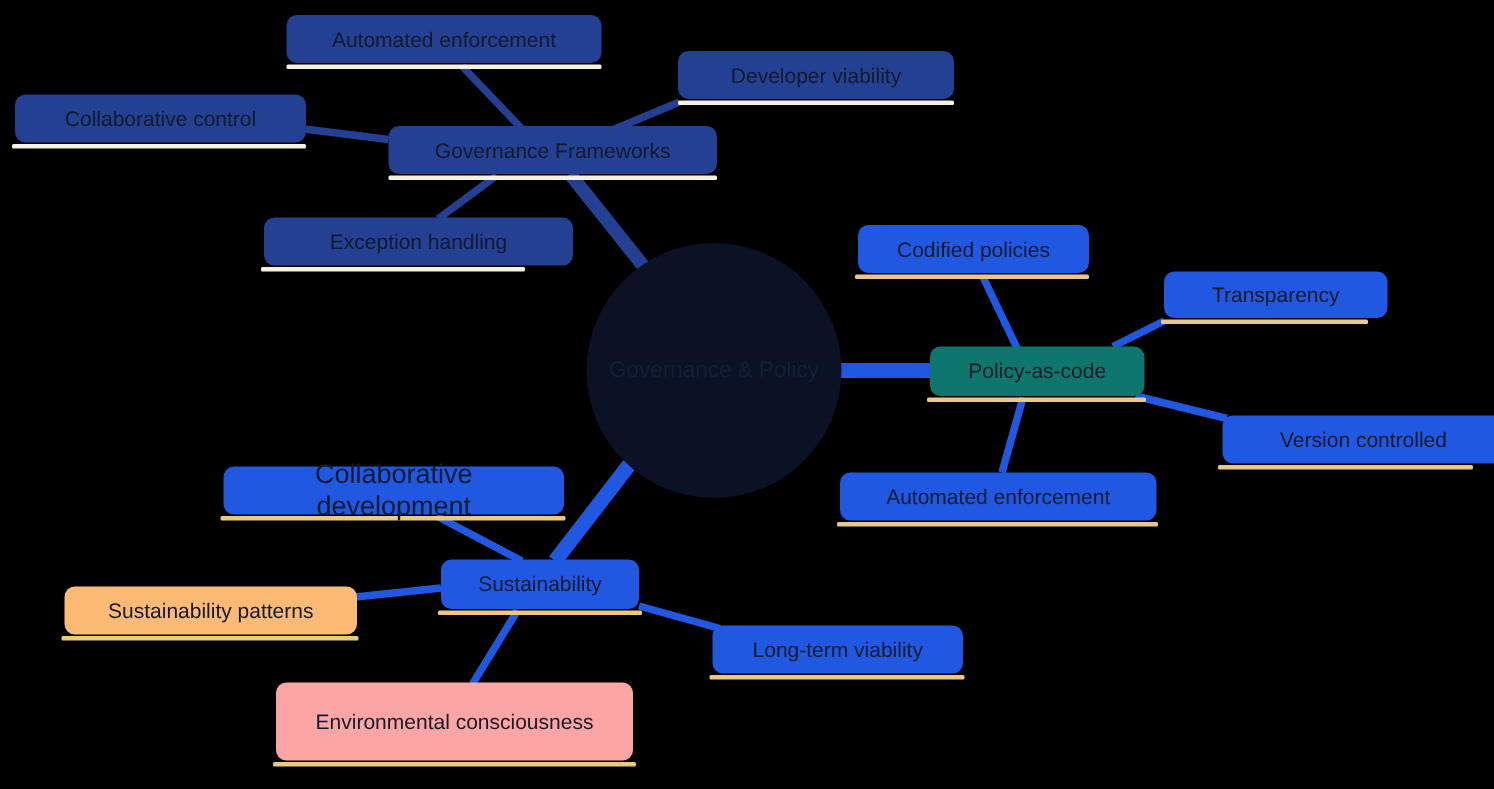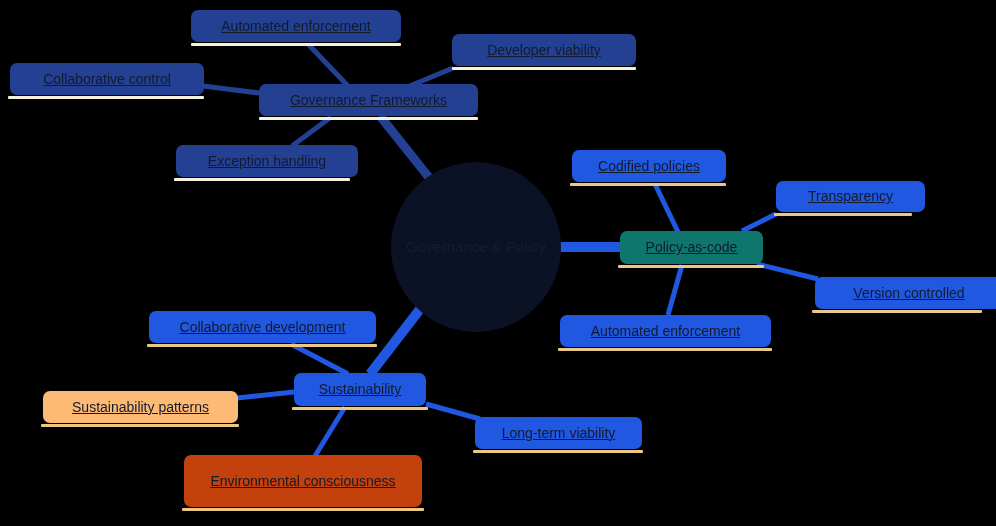--- a/index.html
+++ b/index.html
@@ -9,21 +9,21 @@
   svg.edges{position:absolute;left:0;top:0;width:996px;height:526px;}
   .hub{
     position:absolute;border-radius:50%;
     display:flex;align-items:center;justify-content:center;
     text-align:center;line-height:1.15;
   }
   .node{
     position:absolute;box-sizing:border-box;
     display:flex;align-items:center;justify-content:center;
     text-align:center;color:#121a2e;border-radius:7px;
-    padding:0 12px;line-height:1.18;text-decoration:underline;
+    padding:0 12px;line-height:1.18;
   }
   .node .lbl{display:block;width:100%;}
   .uline{position:absolute;height:3px;border-radius:1px;}
 </style>
 </head>
 <body>
 
 <div id="canvas" style="background: rgb(0, 0, 0);">
   <svg class="edges" id="edge-layer">
       <line x1="435" y1="185" x2="380" y2="116" stroke="#234093" stroke-width="9"></line>
@@ -52,21 +52,21 @@
       </div>
       <div class="uline" style="left: 8px; top: 96px; width: 196px; background: rgb(246, 241, 220);"></div>
       <div class="node" style="left: 10px; top: 63px; width: 194px; height: 32px; background: rgb(35, 64, 147); font-size: 14px;">
         <span class="lbl">Collaborative control</span>
       </div>
       <div class="uline" style="left: 452px; top: 67px; width: 184px; background: rgb(246, 241, 220);"></div>
       <div class="node" style="left: 452px; top: 34px; width: 184px; height: 32px; background: rgb(35, 64, 147); font-size: 14px;">
         <span class="lbl">Developer viability</span>
       </div>
       <div class="uline" style="left: 174px; top: 178px; width: 176px; background: rgb(246, 241, 220);"></div>
-      <div class="node" style="left: 176px; top: 145px; width: 182px; height: 32px; background: rgb(35, 64, 147); font-size: 14px; justify-content: center;">
+      <div class="node" style="left: 176px; top: 145px; width: 206px; height: 32px; background: rgb(35, 64, 147); font-size: 14px; justify-content: center;">
         <span class="lbl">Exception handling</span>
       </div>
       <div class="uline" style="left: 259px; top: 117px; width: 219px; background: rgb(246, 241, 220);"></div>
       <div class="node" style="left: 259px; top: 84px; width: 219px; height: 32px; background: rgb(35, 64, 147); font-size: 14px;">
         <span class="lbl">Governance Frameworks</span>
       </div>
       <div class="uline" style="left: 570px; top: 183px; width: 156px; background: rgb(233, 201, 138);"></div>
       <div class="node" style="left: 572px; top: 150px; width: 154px; height: 32px; background: rgb(33, 88, 226); font-size: 14px;">
         <span class="lbl">Codified policies</span>
       </div>
@@ -80,33 +80,33 @@
       </div>
       <div class="uline" style="left: 558px; top: 348px; width: 214px; background: rgb(233, 201, 138);"></div>
       <div class="node" style="left: 560px; top: 315px; width: 211px; height: 32px; background: rgb(33, 88, 226); font-size: 14px;">
         <span class="lbl">Automated enforcement</span>
       </div>
       <div class="uline" style="left: 618px; top: 265px; width: 146px; background: rgb(233, 201, 138);"></div>
       <div class="node" style="left: 620px; top: 231px; width: 143px; height: 33px; background: #0f766e; font-size: 14px;">
         <span class="lbl">Policy-as-code</span>
       </div>
       <div class="uline" style="left: 147px; top: 344px; width: 230px; background: rgb(237, 201, 127);"></div>
-      <div class="node" style="left: 149px; top: 311px; width: 227px; height: 32px; background: rgb(33, 88, 226); font-size: 14px;">
+      <div class="node" style="left: 149px; top: 311px; width: 227px; height: 32px; background: rgb(33, 88, 226); font-size: 18px;">
         <span class="lbl">Collaborative development</span>
       </div>
       <div class="uline" style="left: 41px; top: 424px; width: 198px; background: rgb(237, 201, 127);"></div>
       <div class="node" style="left: 43px; top: 391px; width: 195px; height: 32px; background: #fdba74; font-size: 14px;">
         <span class="lbl">Sustainability patterns</span>
       </div>
       <div class="uline" style="left: 473px; top: 450px; width: 170px; background: rgb(237, 201, 127);"></div>
       <div class="node" style="left: 475px; top: 417px; width: 167px; height: 32px; background: rgb(33, 88, 226); font-size: 14px;">
         <span class="lbl">Long-term viability</span>
       </div>
       <div class="uline" style="left: 182px; top: 508px; width: 242px; background: rgb(237, 201, 127);"></div>
-      <div class="node" style="left: 184px; top: 455px; width: 238px; height: 52px; background: #c2410c; font-size: 14px;">
+      <div class="node" style="left: 184px; top: 455px; width: 238px; height: 52px; background: #fca5a5; font-size: 14px;">
         <span class="lbl">Environmental consciousness</span>
       </div>
       <div class="uline" style="left: 292px; top: 407px; width: 136px; background: rgb(237, 201, 127);"></div>
       <div class="node" style="left: 294px; top: 373px; width: 132px; height: 33px; background: rgb(33, 88, 226); font-size: 14px;">
         <span class="lbl">Sustainability</span>
       </div>
     </div>
 </div>
 
 </body></html>

